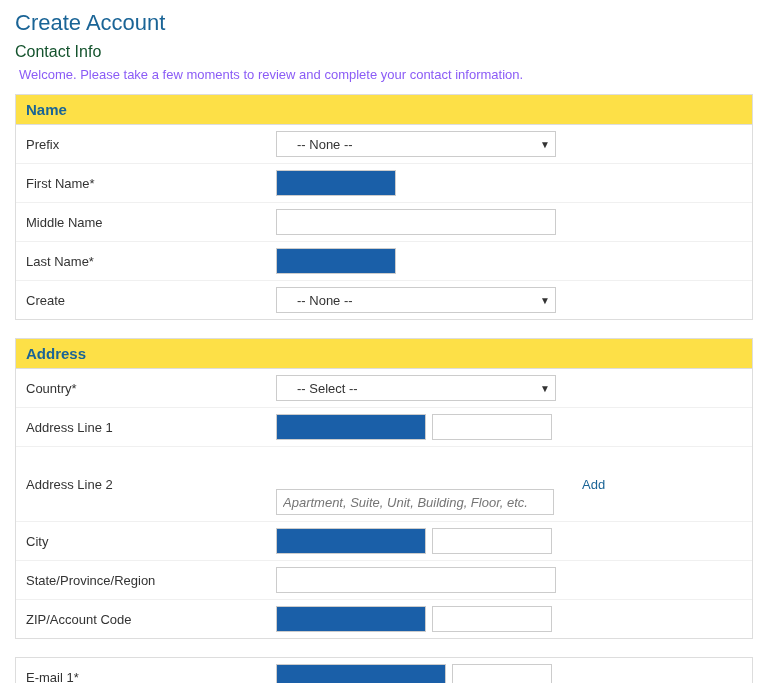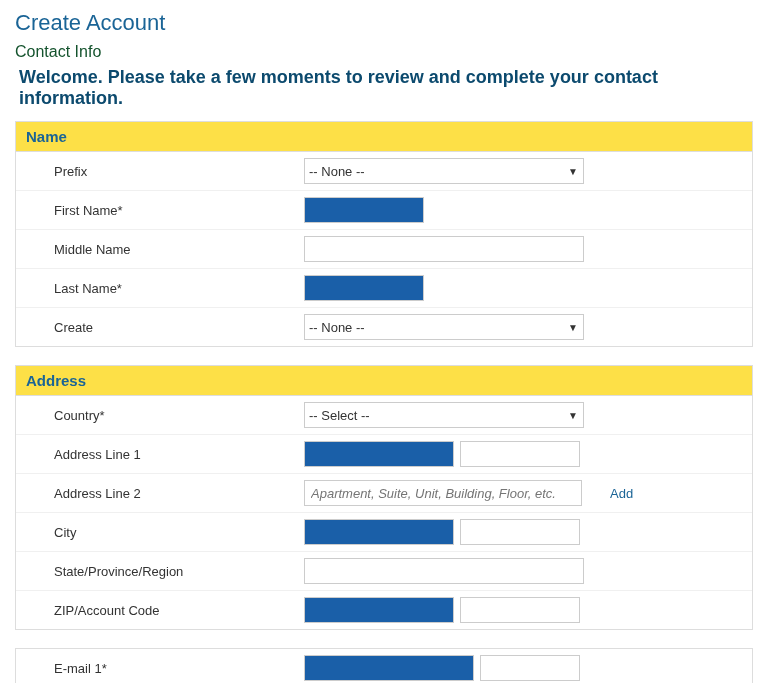--- a/index.html
+++ b/index.html
@@ -20,25 +20,24 @@
       margin-bottom: 2px;
     }
     h2.section-heading {
       color: #14532d;
       font-size: 16px;
       font-weight: normal;
       margin-bottom: 6px;
       margin-top: 7px;
     }
     .welcome-text {
-      color: #0c4a6e;
-      font-size: 18px;
+      color: #8b5cf6;
+      font-size: 13px;
       margin-bottom: 12px;
       padding-left: 4px;
-      font-weight: bold;
     }
     .section-group {
       border: 1px solid #ddd;
       margin-bottom: 18px;
     }
     .section-group-header {
       background: #fde047;
       padding: 6px 10px;
       border-bottom: 1px solid #ddd;
     }
@@ -55,41 +54,40 @@
       min-height: 34px;
     }
     .form-row:last-child {
       border-bottom: none;
     }
     .form-label {
       width: 250px;
       min-width: 250px;
       color: #333;
       font-size: 13px;
-      margin-left: 28px;
     }
     .form-field {
       flex: 1;
       display: flex;
       align-items: center;
       gap: 6px;
     }
     .form-field input[type="text"] {
       width: 280px;
       height: 26px;
       border: 1px solid #ccc;
       padding: 3px 6px;
       font-size: 13px;
       color: #333;
     }
     .form-field select {
       width: 280px;
       height: 26px;
       border: 1px solid #ccc;
-      padding: 2px 4px;
+      padding: 2px 20px;
       font-size: 13px;
       color: #333;
       background: #fff;
       appearance: none;
       -webkit-appearance: none;
       padding-right: 24px;
       background-image: none;
     }
     .select-wrapper {
       position: relative;
@@ -213,21 +211,21 @@
       <div class="form-label">Address Line 1</div>
       <div class="form-field">
         <input type="text" class="filled-blue" style="width: 150px;">
         <input type="text" style="width: 120px;">
       </div>
     </div>
 
     <div class="form-row">
       <div class="form-label">Address Line 2</div>
       <div class="form-field">
-        <input type="text" class="address2-field" placeholder="Apartment, Suite, Unit, Building, Floor, etc." style="width: 278px; color: rgb(153, 153, 153); font-style: italic;">
+        <input type="text" class="address2-field" placeholder="Apartment, Suite, Unit, Building, Floor, etc." style="width: 278px; color: rgb(153, 153, 153); font-style: italic; margin-top: 36px;">
         <a class="add-link">Add</a>
       </div>
     </div>
 
     <div class="form-row">
       <div class="form-label">City</div>
       <div class="form-field">
         <input type="text" class="filled-blue" style="width: 150px;">
         <input type="text" style="width: 120px;">
       </div>

